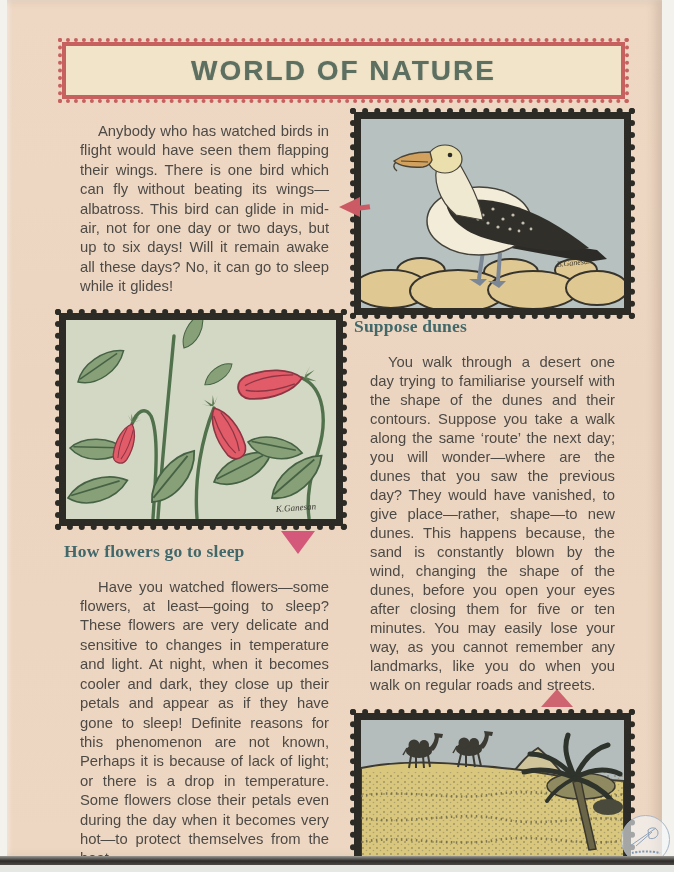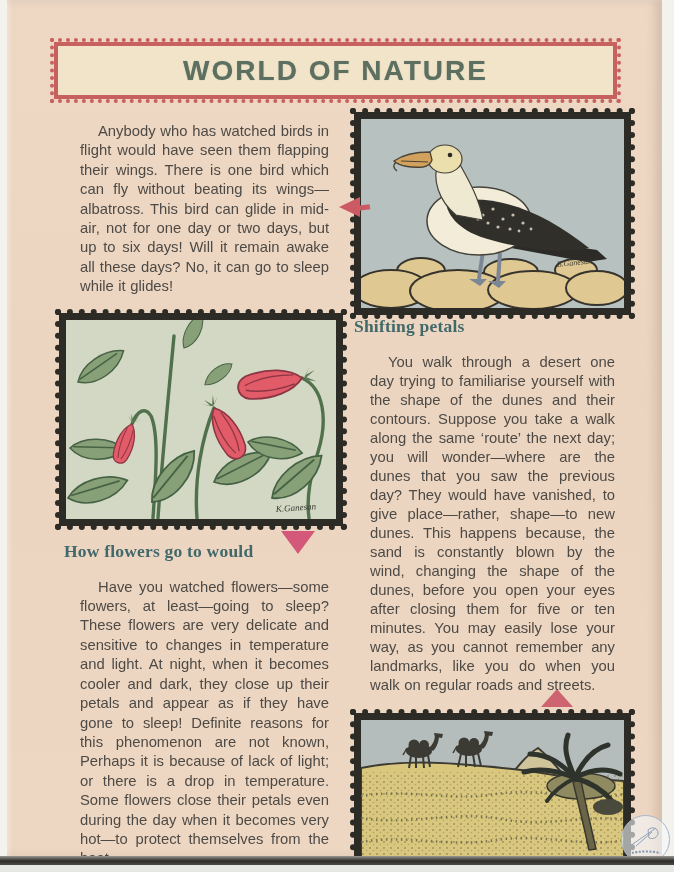--- a/index.html
+++ b/index.html
@@ -14,21 +14,21 @@
     box-shadow:inset -7px 0 10px rgba(120,95,80,.20), inset 2px 0 4px rgba(255,255,255,.4);
   }
   .bottom-band{
     position:absolute;left:0;top:856px;width:674px;height:9px;
     background:linear-gradient(180deg,#9a9892 0%,#2d2c29 55%,#4c4b46 100%);
   }
   .below-band{
     position:absolute;left:0;top:865px;width:674px;height:7px;background:#e6e8e3;
   }
   .banner{
-    position:absolute;left:47px;top:42px;width:555px;height:49px;
+    position:absolute;left:55px;top:42px;width:555px;height:49px;
     background:#f1e4c8;
     border:4px solid #c6615f;
     outline:4px dotted #c6615f;
     outline-offset:0px;
   }
   .banner .title{
     width:100%;text-align:center;
     font-family:"Liberation Sans",sans-serif;
     font-weight:bold;font-size:28px;line-height:49px;
     letter-spacing:2px;color:#5d6f60;
@@ -169,21 +169,21 @@
             <path d="M0,-2 L-9,-9 L-2,-3 L-5,-12 L0,-4 L5,-12 L2,-3 L9,-9 Z" fill="#5d7a52"></path>
             <path d="M0,0 C-10,9 -14,28 -10,48 C-6,59 6,59 10,48 C14,28 10,9 0,0 Z" fill="#e25b68" stroke="#8c3644" stroke-width="1.6"></path>
             <path d="M-4,7 C-7,24 -6,39 -2,50 M4,7 C7,24 6,39 2,50" fill="none" stroke="#8c3644" stroke-width="1.2"></path>
           </g>
         </g>
         <text class="sig" x="210" y="192" font-size="9" fill="#3c3a32" transform="rotate(-4 210 192)">K.Ganesan</text>
       </svg>
     </figure>
 
     <div class="tri tri-down"></div>
-    <h2 class="sec h-flowers">How flowers go to would</h2>
+    <h2 class="sec h-flowers">How flowers go to sleep</h2>
     <p class="body">Have you watched flowers—some flowers, at least—going to sleep? These flowers are very delicate and sensitive to changes in temperature and light. At night, when it becomes cooler and dark, they close up their petals and appear as if they have gone to sleep! Definite reasons for this phenomenon are not known, Perhaps it is because of lack of light; or there is a drop in temperature. Some flowers close their petals even during the day when it becomes very hot—to protect themselves from the heat.</p>
   </div>
 
   <div class="col col-right">
     <figure class="frame fig-albatross">
       <svg width="263" height="189" viewBox="0 0 263 189">
         <rect x="0" y="0" width="263" height="189" fill="#b6c1c0"></rect>
 
         <g fill="#e0c892" stroke="#36342c" stroke-width="2">
           <ellipse cx="60" cy="152" rx="24" ry="13"></ellipse>
@@ -219,21 +219,21 @@
           <ellipse cx="84" cy="40" rx="17" ry="14" fill="#eadfad" stroke="#45423a" stroke-width="1.2"></ellipse>
           <path d="M69,33 C52,33 40,37 33,42 C38,47 50,49 62,48 C67,47 70,44 71,41 Z" fill="#d2a15e" stroke="#4a4436" stroke-width="1.3"></path>
           <path d="M35,43 C32,46 32,49 36,52" fill="none" stroke="#4a4436" stroke-width="1.5"></path>
           <path d="M40,42 L67,43" stroke="#4a4436" stroke-width="1"></path>
           <circle cx="89" cy="36" r="2.3" fill="#2b2a26"></circle>
         </g>
         <text class="sig" x="196" y="148" font-size="8" fill="#3a382f" transform="rotate(-6 196 148)">B.Ganesan</text>
       </svg>
     </figure>
 
-    <h2 class="sec h-dunes">Shifting petals</h2>
+    <h2 class="sec h-dunes">Suppose dunes</h2>
     <p class="body tight">You walk through a desert one day trying to familiarise yourself with the shape of the dunes and their contours. Suppose you take a walk along the same ‘route’ the next day; you will wonder—where are the dunes that you saw the previous day? They would have vanished, to give place—rather, shape—to new dunes. This happens because, the sand is constantly blown by the wind, changing the shape of the dunes, before you open your eyes after closing them for five or ten minutes. You may easily lose your way, as you cannot remember any landmarks, like you do when you walk on regular roads and streets.</p>
 
     <div class="tri tri-up"></div>
 
     <figure class="frame fig-desert">
       <svg width="263" height="193" viewBox="0 0 263 193">
         <defs>
           <pattern id="sanddots" width="7" height="6" patternUnits="userSpaceOnUse">
             <circle cx="2" cy="2" r="1.05" fill="#6e6847"></circle>
             <circle cx="5.5" cy="4.5" r="0.8" fill="#857d55"></circle>

